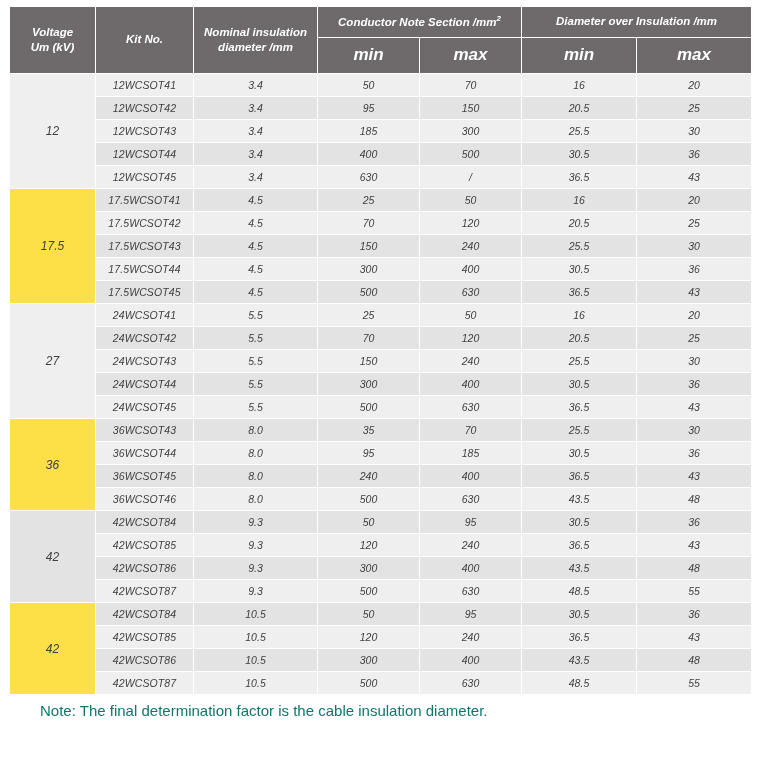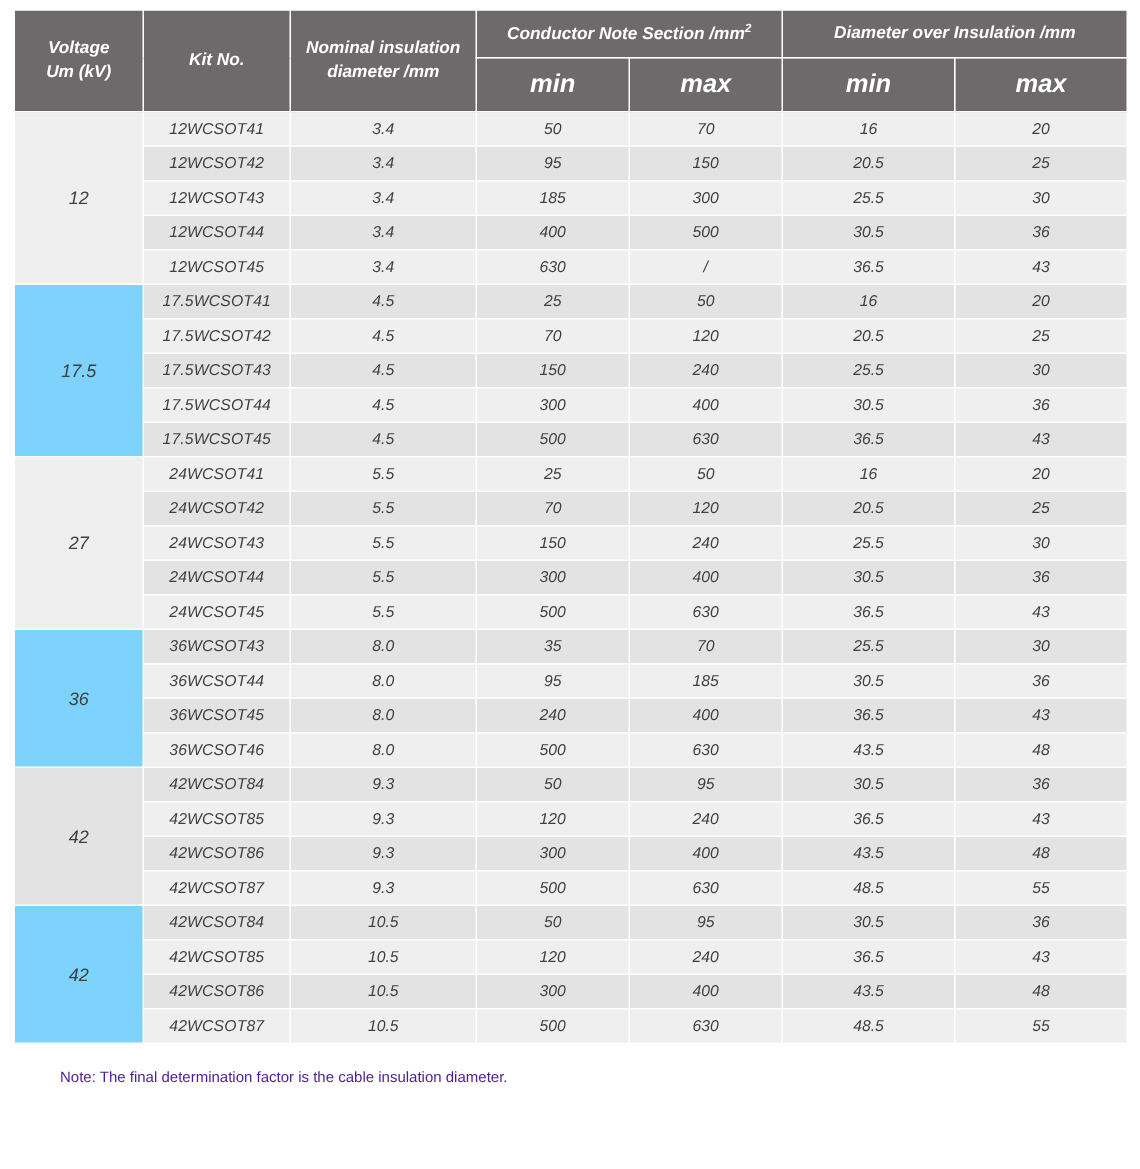--- a/index.html
+++ b/index.html
@@ -56,31 +56,31 @@
   }
   tbody tr.even td {
     background: #e3e3e3;
   }
   td.voltage {
     background: #e8e8e8;
     font-size: 12px;
     color: #3f3f3f;
   }
   td.voltage.alt {
-    background: #7dd3fc;
+    background: #fde047;
   }
   td.kit {
     text-align: center;
     letter-spacing: 0.1px;
   }
   .note {
-    margin-top: 17px;
+    margin-top: 7px;
     padding-left: 31px;
-    font-size: 10px;
-    color: #4c1d95;
+    font-size: 15px;
+    color: #0f766e;
   }
   .sup {
     font-size: 8px;
     vertical-align: super;
   }
 </style>
 </head>
 <body>
 
 <div class="page">

